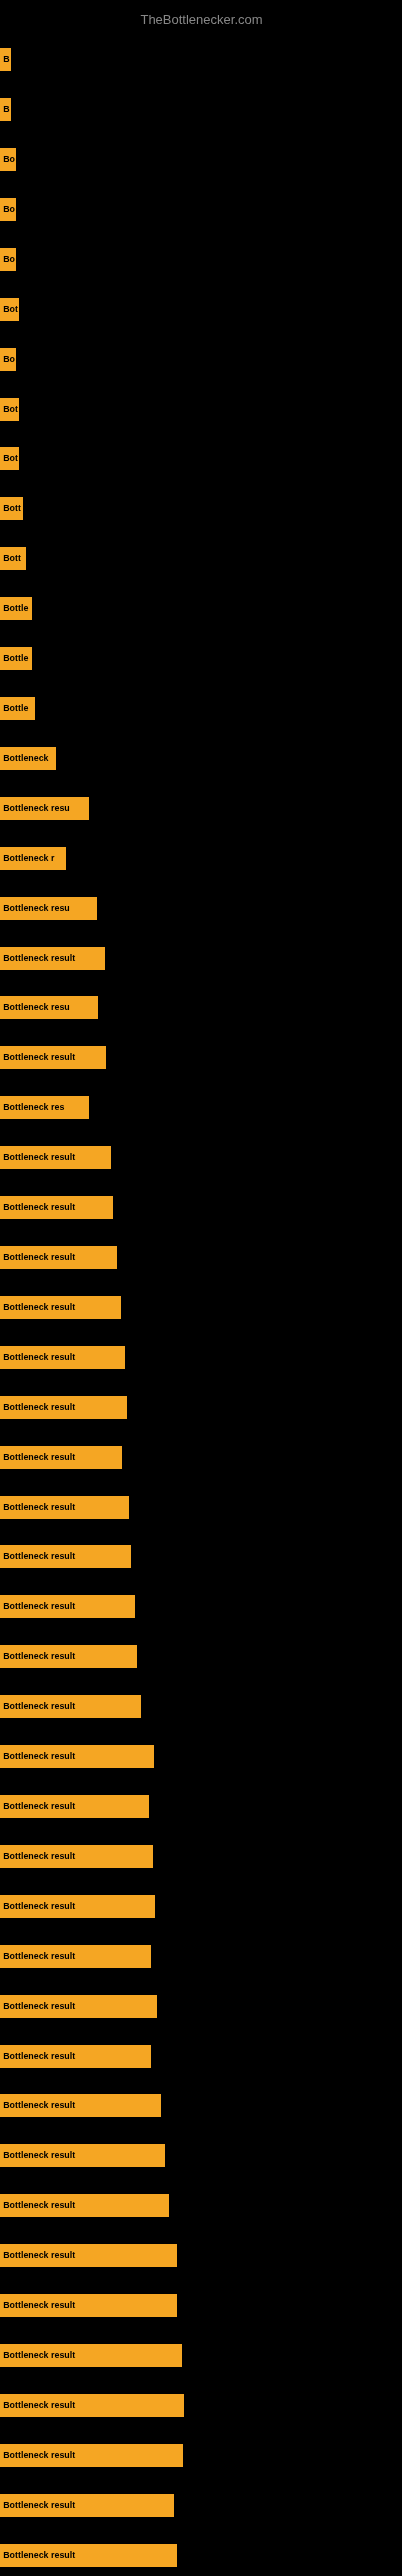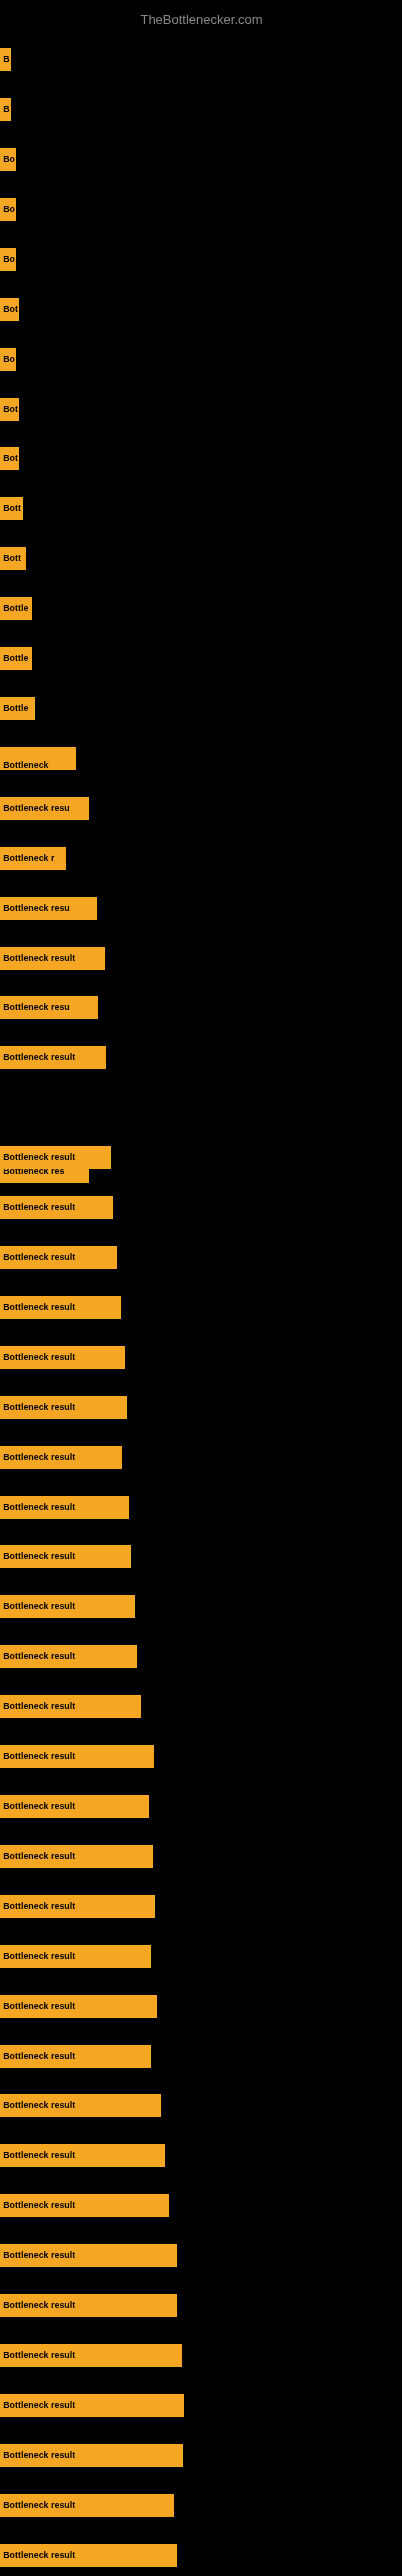--- a/index.html
+++ b/index.html
@@ -126,21 +126,21 @@
       <div class="bar" style="width: 32px;">
         <span class="bar-label">Bottle</span>
       </div>
     </div>
     <div class="bar-row" style="position: absolute; top: 673px; left: 0px; width: 100%;">
       <div class="bar" style="width: 35px;">
         <span class="bar-label">Bottle</span>
       </div>
     </div>
     <div class="bar-row" style="position: absolute; top: 723px; left: 0px; width: 100%;">
-      <div class="bar" style="width: 76px; align-items: flex-end;">
+      <div class="bar" style="width: 56px;">
         <span class="bar-label">Bottleneck</span>
       </div>
     </div>
     <div class="bar-row" style="position: absolute; top: 773px; left: 0px; width: 100%;">
       <div class="bar" style="width: 89px;">
         <span class="bar-label">Bottleneck resu</span>
       </div>
     </div>
     <div class="bar-row" style="position: absolute; top: 823px; left: 0px; width: 100%;">
       <div class="bar" style="width: 66px;">
@@ -160,21 +160,21 @@
     <div class="bar-row" style="position: absolute; top: 972px; left: 0px; width: 100%;">
       <div class="bar" style="width: 98px;">
         <span class="bar-label">Bottleneck resu</span>
       </div>
     </div>
     <div class="bar-row" style="position: absolute; top: 1022px; left: 0px; width: 100%;">
       <div class="bar" style="width: 106px;">
         <span class="bar-label">Bottleneck result</span>
       </div>
     </div>
-    <div class="bar-row" style="position: absolute; top: 1136px; left: 0px; width: 100%;">
+    <div class="bar-row" style="position: absolute; top: 1072px; left: 0px; width: 100%;">
       <div class="bar" style="width: 89px;">
         <span class="bar-label">Bottleneck res</span>
       </div>
     </div>
     <div class="bar-row" style="position: absolute; top: 1122px; left: 0px; width: 100%;">
       <div class="bar" style="width: 111px;">
         <span class="bar-label">Bottleneck result</span>
       </div>
     </div>
     <div class="bar-row" style="position: absolute; top: 1172px; left: 0px; width: 100%;">

